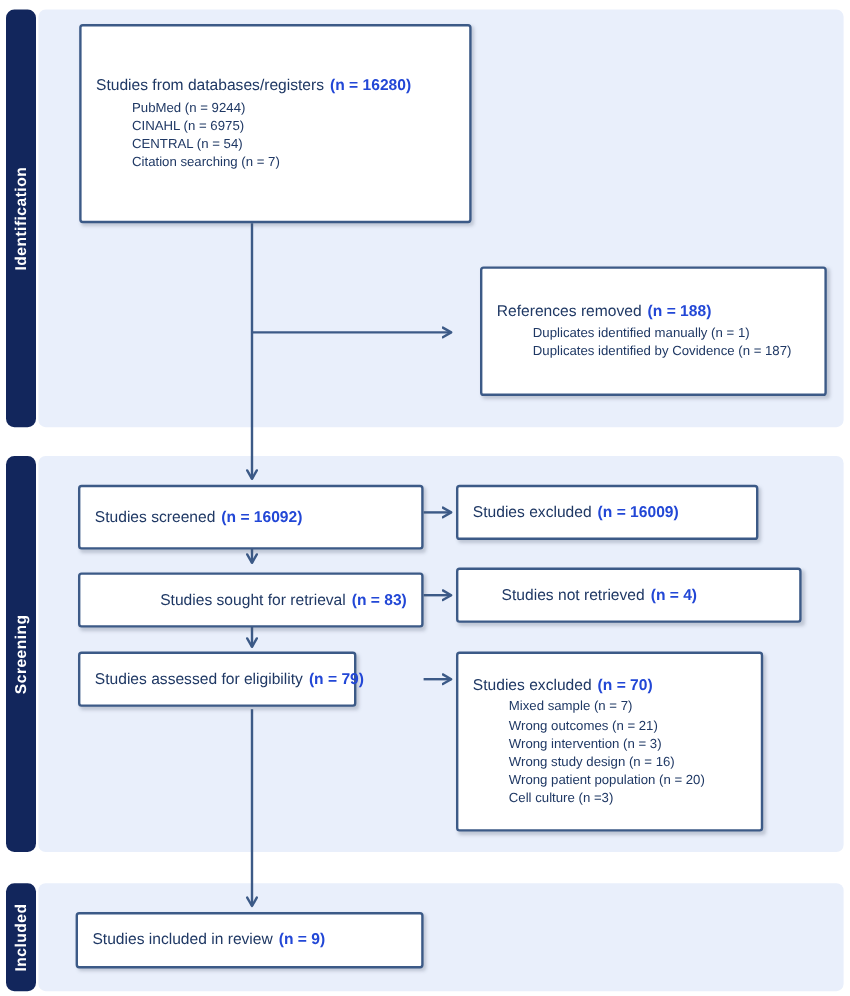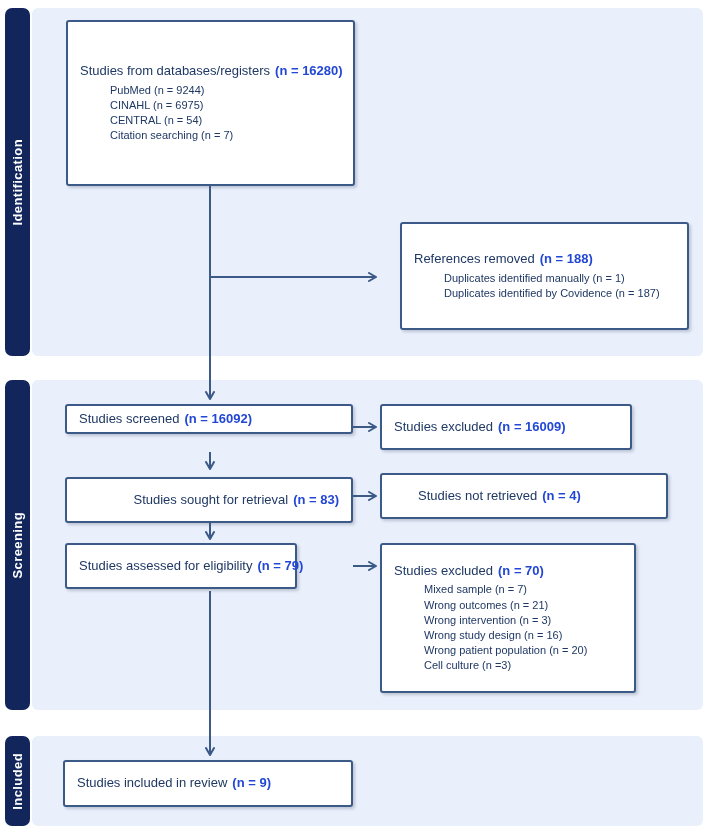--- a/index.html
+++ b/index.html
@@ -57,39 +57,39 @@
       <path d="M210 277 H 376" marker-end="url(#arrow)"></path>
       <path d="M353 427 H 376" marker-end="url(#arrow)"></path>
       <path d="M210 452 V 469" marker-end="url(#arrow)"></path>
       <path d="M353 496 H 376" marker-end="url(#arrow)"></path>
       <path d="M210 521 V 539" marker-end="url(#arrow)"></path>
       <path d="M353 566 H 376" marker-end="url(#arrow)"></path>
       <path d="M210 591 V 755" marker-end="url(#arrow)"></path>
     </g>
   </svg>
 
-  <div class="box" style="left:66px;top:20px;width:289px;height:166px;">
+  <div class="box" style="left:66px;top:20px;width:327px;height:166px;">
     <div class="title"><span>Studies from databases/registers</span><span class="n">(n = 16280)</span></div>
     <ul>
       <li>PubMed (n = 9244)</li>
       <li>CINAHL (n = 6975)</li>
       <li>CENTRAL (n = 54)</li>
       <li>Citation searching (n = 7)</li>
     </ul>
   </div>
 
   <div class="box" style="left:400px;top:222px;width:289px;height:108px;">
     <div class="title"><span>References removed</span><span class="n">(n = 188)</span></div>
     <ul>
       <li>Duplicates identified manually (n = 1)</li>
       <li>Duplicates identified by Covidence (n = 187)</li>
     </ul>
   </div>
 
-  <div class="box" style="left:65px;top:404px;width:288px;height:30px;">
+  <div class="box" style="left:65px;top:404px;width:288px;height:54px;">
     <div class="title"><span>Studies screened</span><span class="n">(n = 16092)</span></div>
   </div>
 
   <div class="box" style="left:380px;top:404px;width:252px;height:46px;">
     <div class="title"><span>Studies excluded</span><span class="n">(n = 16009)</span></div>
   </div>
 
   <div class="box" style="left:65px;top:477px;width:288px;height:46px;align-items:flex-end;">
     <div class="title"><span>Studies sought for retrieval</span><span class="n">(n = 83)</span></div>
   </div>

